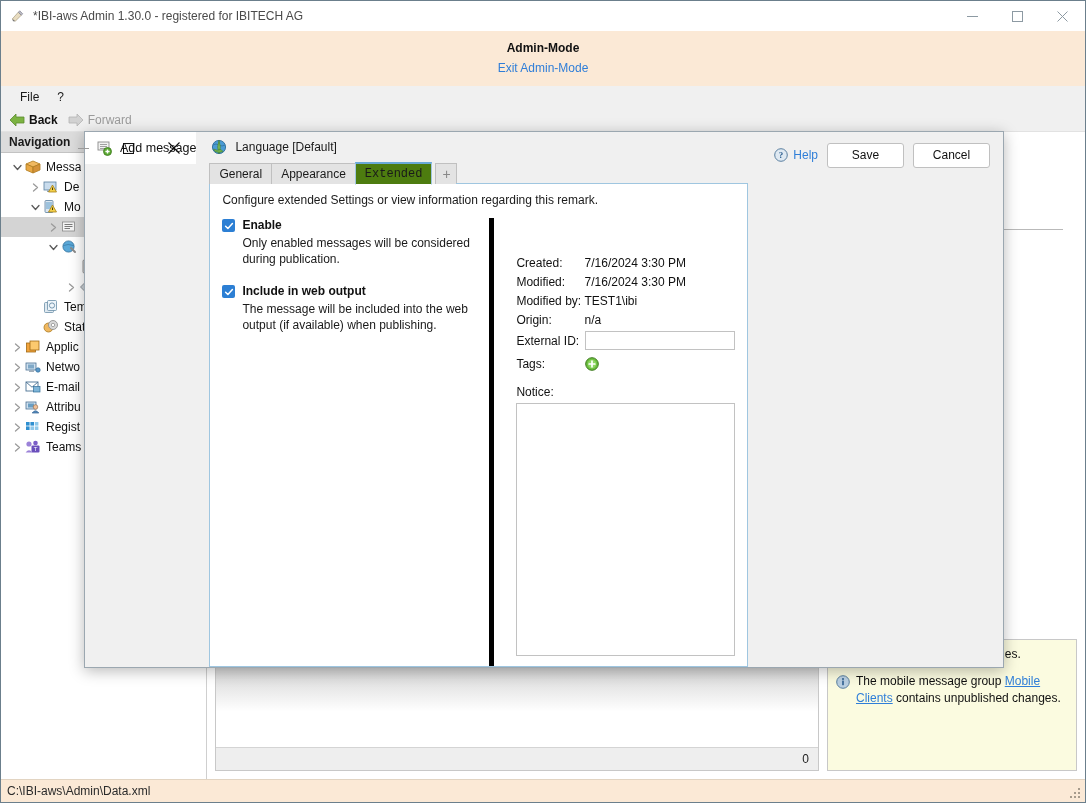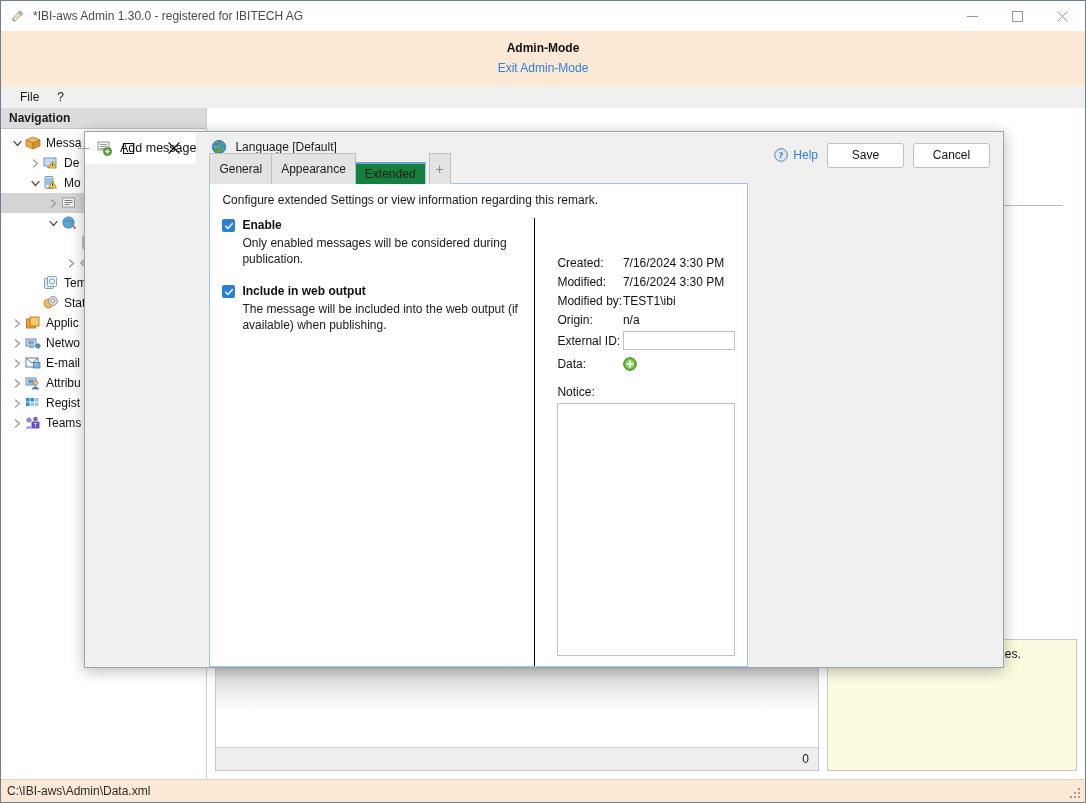--- a/index.html
+++ b/index.html
@@ -360,41 +360,42 @@
 
   
   .tabstrip {
     display: flex;
     align-items: flex-end;
     height: 22px;
     flex: none;
     position: relative;
   }
   .tab {
-    height: 31px;
+    height: 21px;
     box-sizing: border-box;
     padding: 0 9px;
     display: flex;
     align-items: center;
     font-size: 12px;
     color: #1a1a1a;
     background: #e3e3e3;
     border: 1px solid #c0c0c0;
     border-bottom: none;
     margin-right: -1px;
     cursor: default;
   }
   .tab.active {
-    background: #15803d;
+    background: #4d7c0f;
     border: 1px solid #9fc6e0;
     border-top: 2px solid #6aa9d6;
     border-bottom: 1px solid #ffffff;
     height: 23px;
     margin-bottom: -1px;
     z-index: 3;
+    font-family: Liberation Mono, monospace;
   }
   .tab.plus {
     width: 22px;
     padding: 0;
     justify-content: center;
     margin-left: 4px;
     color: #888;
     font-size: 14px;
   }
   .tabstrip-fill {
@@ -420,25 +421,25 @@
     padding: 9px 12px 0 12px;
     flex: none;
   }
   .panes {
     flex: 1;
     display: flex;
     min-height: 0;
     padding: 11px 0 0 0;
   }
   .pane-left {
-    width: 325px;
+    width: 284px;
     flex: none;
     padding: 0 12px 8px 12px;
     box-sizing: border-box;
-    border-right: 1px solid #000000;
+    border-right: 5px solid #000000;
   }
   .pane-right {
     flex: 1;
     padding: 0 12px 10px 22px;
     box-sizing: border-box;
     display: flex;
     flex-direction: column;
     min-width: 0;
   }
 
@@ -591,20 +592,34 @@
   <div class="admin-banner">
     <div class="admin-title">Admin-Mode</div>
     <div class="admin-exit">Exit Admin-Mode</div>
   </div>
 
   <div class="menubar">
     <div class="menu-item">File</div>
     <div class="menu-item">?</div>
   </div>
 
+  <div class="navbar">
+    <div class="nav-btn enabled">
+      <svg width="16" height="14" viewBox="0 0 16 14">
+        <path d="M7 1 L7 4 L15 4 L15 10 L7 10 L7 13 L1 7 Z" fill="#7cb342" stroke="#5a8a2e" stroke-width="0.8"></path>
+      </svg>
+      <span>Back</span>
+    </div>
+    <div class="nav-btn disabled">
+      <svg width="16" height="14" viewBox="0 0 16 14">
+        <path d="M9 1 L9 4 L1 4 L1 10 L9 10 L9 13 L15 7 Z" fill="#d2d2d2" stroke="#b2b2b2" stroke-width="0.8"></path>
+      </svg>
+      <span>Forward</span>
+    </div>
+  </div>
 
   <div class="body-row">
 
     <div class="sidebar">
       <div class="sidebar-header">Navigation</div>
       <div class="tree" id="tree-container">
           <div class="tree-row" style="padding-left: 8px;">
             <span class="twisty">
               <svg width="9" height="9" viewBox="0 0 9 9">
                 <path d="M1 2.5 L4.5 6.5 L8 2.5" fill="none" stroke="#5a5a5a" stroke-width="1.3" stroke-linecap="round" stroke-linejoin="round"></path>
@@ -816,20 +831,28 @@
           </div>
         </div>
         <div class="notify-panel" id="notify-container">
             <div class="notify-item">
               <span class="notify-icon"><svg width="14" height="14" viewBox="0 0 14 14">
                   <circle cx="7" cy="7" r="6.3" fill="#b9cfe2" stroke="#5a7f9e" stroke-width="1"></circle>
                   <circle cx="7" cy="3.9" r="1" fill="#2f5f8f"></circle>
                   <rect x="6.2" y="5.6" width="1.6" height="4.6" fill="#2f5f8f"></rect>
                 </svg></span>
               <span class="notify-text">contains unpublished changes.</span>
+            </div>
+            <div class="notify-item">
+              <span class="notify-icon"><svg width="14" height="14" viewBox="0 0 14 14">
+                  <circle cx="7" cy="7" r="6.3" fill="#b9cfe2" stroke="#5a7f9e" stroke-width="1"></circle>
+                  <circle cx="7" cy="3.9" r="1" fill="#2f5f8f"></circle>
+                  <rect x="6.2" y="5.6" width="1.6" height="4.6" fill="#2f5f8f"></rect>
+                </svg></span>
+              <span class="notify-text">The mobile message group <span class="notify-link">Mobile Clients</span> contains unpublished changes.</span>
             </div>
           </div>
       </div>
     </div>
   </div>
 
   <div class="statusbar">
     <span>C:\IBI-aws\Admin\Data.xml</span>
     <svg class="grip" viewBox="0 0 14 14">
       <g fill="#a79b8c">
@@ -958,21 +981,21 @@
                 </tr>
               </tbody>
             <tbody>
                 <tr class="meta-row-input">
               <td class="meta-label">External ID:</td>
               <td class="meta-value" style="width:410px;">
                 <input class="meta-input" type="text" placeholder="" style="">
               </td>
             </tr>
             <tr class="meta-row-tags">
-              <td class="meta-label">Data:</td>
+              <td class="meta-label">Tags:</td>
               <td class="meta-value">
                 <svg width="14" height="14" viewBox="0 0 14 14" style="vertical-align:middle;">
                   <circle cx="7" cy="7" r="6.3" fill="#6cbf3f" stroke="#3d7a1e" stroke-width="1"></circle>
                   <circle cx="7" cy="7" r="4.2" fill="#8ed664"></circle>
                   <path d="M7 4.2 L7 9.8 M4.2 7 L9.8 7" stroke="#ffffff" stroke-width="1.7" stroke-linecap="round"></path>
                 </svg>
               </td>
             </tr>
           </tbody>
             </table>

